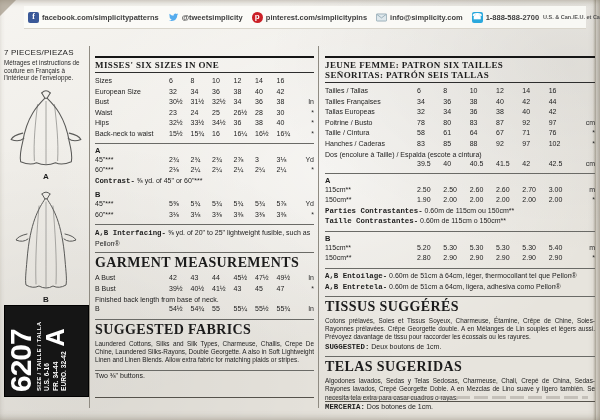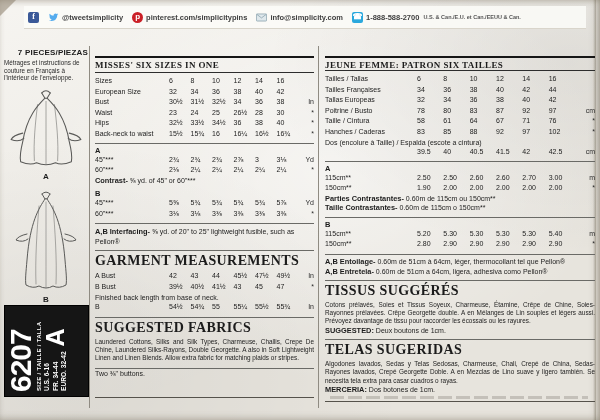--- a/index.html
+++ b/index.html
@@ -23,21 +23,21 @@
   .ic{display:inline-flex;align-items:center;justify-content:center;width:11px;height:11px;border-radius:2px;color:#fff;font-size:8px;font-weight:bold;line-height:1;}
   .ic.fb{background:#3b5998;font-family:"Liberation Serif",serif;}
   .ic.pin{background:#cb2027;border-radius:50%;}
   .ic.ph{background:#2aa8dd;font-size:8px;}
   .ic.tw, .ic.mail{background:transparent;}
 
   
   .sidebar{position:absolute;left:4px;top:48px;width:84px;}
   .vrule{position:absolute;top:46px;bottom:12px;width:1px;background:#8f8b82;}
   .vrule.v1{left:89px;} .vrule.v2{left:318px;}
-  .pieces{font-size:8px;font-weight:bold;letter-spacing:.2px;text-align:right;}
+  .pieces{font-size:8px;font-weight:normal;letter-spacing:.2px;}
   .fr-note{font-size:6.3px;line-height:7.6px;margin-top:2px;color:#2a2a2a;}
   .view{display:block;margin:6px auto 0;}
   .view-label{display:block;text-align:center;font-size:8px;font-weight:bold;margin-top:-2px;}
   .dress{stroke:#5a5a58;fill:none;stroke-width:1;stroke-linecap:round;stroke-linejoin:round;}
   .dress.thin{stroke-width:.6;opacity:.8;}
 
   
   .sizebox{position:absolute;left:5px;top:306px;width:83px;height:90px;background:#151515;box-shadow:0 0 0 1px #000;}
   .sizebox .rot{position:absolute;left:0;top:90px;width:90px;height:83px;transform:rotate(-90deg);transform-origin:0 0;
     color:#fff;display:flex;flex-direction:column;padding:2px 5px 2px 4px;box-sizing:border-box;}
@@ -55,40 +55,41 @@
   .thin{border-top:1px solid #2d2d2d;}
   .light{border-top:1px solid #6a6a66;}
   .sec-title{font-family:"Liberation Serif",serif;font-weight:bold;font-size:9px;letter-spacing:.4px;padding:2px 0 2px;}
   .sec-title.sm{font-size:14px;}
   .trow{display:grid;align-items:baseline;font-size:7px;line-height:10.6px;}
   .mid .trow{grid-template-columns:74px repeat(6,1fr) 16px;}
   .rgt .trow{grid-template-columns:92px repeat(6,1fr) 20px;}
   .trow .tunit{text-align:right;color:#2a2a2a;}
   .ab-head{font-size:7.5px;font-weight:bold;margin-top:2px;line-height:9px;}
   .inline-line{font-size:7px;line-height:9.5px;}
-  .inline-line b{font-family:Liberation Sans, sans-serif;font-size:7.4px;}
+  .inline-line b{font-family:Liberation Mono, monospace;font-size:7.4px;}
   .para{font-size:6.4px;line-height:8.2px;text-align:justify;color:#222;}
   .gap2{margin-top:2px;} .gap3{margin-top:3px;} .gap4{margin-top:4px;} .gap6{margin-top:6px;}
   .note-line{font-size:7px;line-height:9.5px;}
   .bottomrule{position:absolute;height:0;}
   .br-mid{left:95px;width:219px;top:397px;border-top:1px solid #55524b;}
   .br-rgt{left:325px;width:270px;top:401px;border-top:1px solid #55524b;}
   .fineprint{position:absolute;left:330px;top:396px;width:258px;height:3px;
     background:repeating-linear-gradient(90deg,#9a968e 0 14px,transparent 14px 18px);opacity:.45;filter:blur(.3px);}
 </style>
 </head>
 <body>
 
 <div class="envelope">
   <div class="corner-tl"></div>
   <div class="crease-r"></div>
 
   <div class="topbar">
     <span class="tb-item">
       <span class="ic fb">f</span>
+      <span>facebook.com/simplicitypatterns</span>
     </span>
     <span class="tb-item">
       <span class="ic tw">
         <svg width="11" height="11" viewBox="0 0 16 16">
             <path fill="#55acee" d="M15 3.4c-.5.2-1 .4-1.6.5.6-.4 1-.9 1.2-1.6-.5.3-1.1.6-1.8.7A2.8 2.8 0 0 0 8 5c0 .2 0 .4.1.6A7.9 7.9 0 0 1 2.3 2.7a2.8 2.8 0 0 0 .9 3.7c-.5 0-.9-.1-1.3-.3 0 1.3 1 2.5 2.2 2.7-.4.1-.8.1-1.2.1.3 1.1 1.4 1.9 2.6 1.9A5.6 5.6 0 0 1 1.3 12 7.9 7.9 0 0 0 5.5 13c5.1 0 7.9-4.2 7.9-7.9v-.4c.6-.3 1.1-.8 1.6-1.3z"></path>
           </svg>
       </span>
       <span>@tweetsimplicity</span>
     </span>
     <span class="tb-item">
@@ -312,20 +313,21 @@
     <div class="sec-title sm">SUGGESTED FABRICS</div>
     <div class="para">Laundered Cottons, Silks and Silk Types, Charmeuse, Challis, Crepe De Chine, Laundered Silks-Rayons, Double Georgette. A also in Soft Lightweight Linen and Linen Blends. Allow extra fabric for matching plaids or stripes.</div>
 
     <div class="light gap6"></div>
     <div class="note-line">Two ⅜" buttons.</div>
   </div>
 
   <div class="col rgt">
     <div class="thick"></div>
     <div class="sec-title" style="padding-bottom:0">JEUNE FEMME: PATRON SIX TAILLES</div>
+    <div class="sec-title" style="padding-top:0">SEÑORITAS: PATRÓN SEIS TALLAS</div>
     <div class="thin"></div>
 
     <div class="gap3"></div>
     <div class="trow">
         <span class="tlabel">Tailles / Tallas</span>
         <span class="tval">6</span>
         <span class="tval">8</span>
         <span class="tval">10</span>
         <span class="tval">12</span>
         <span class="tval">14</span>

